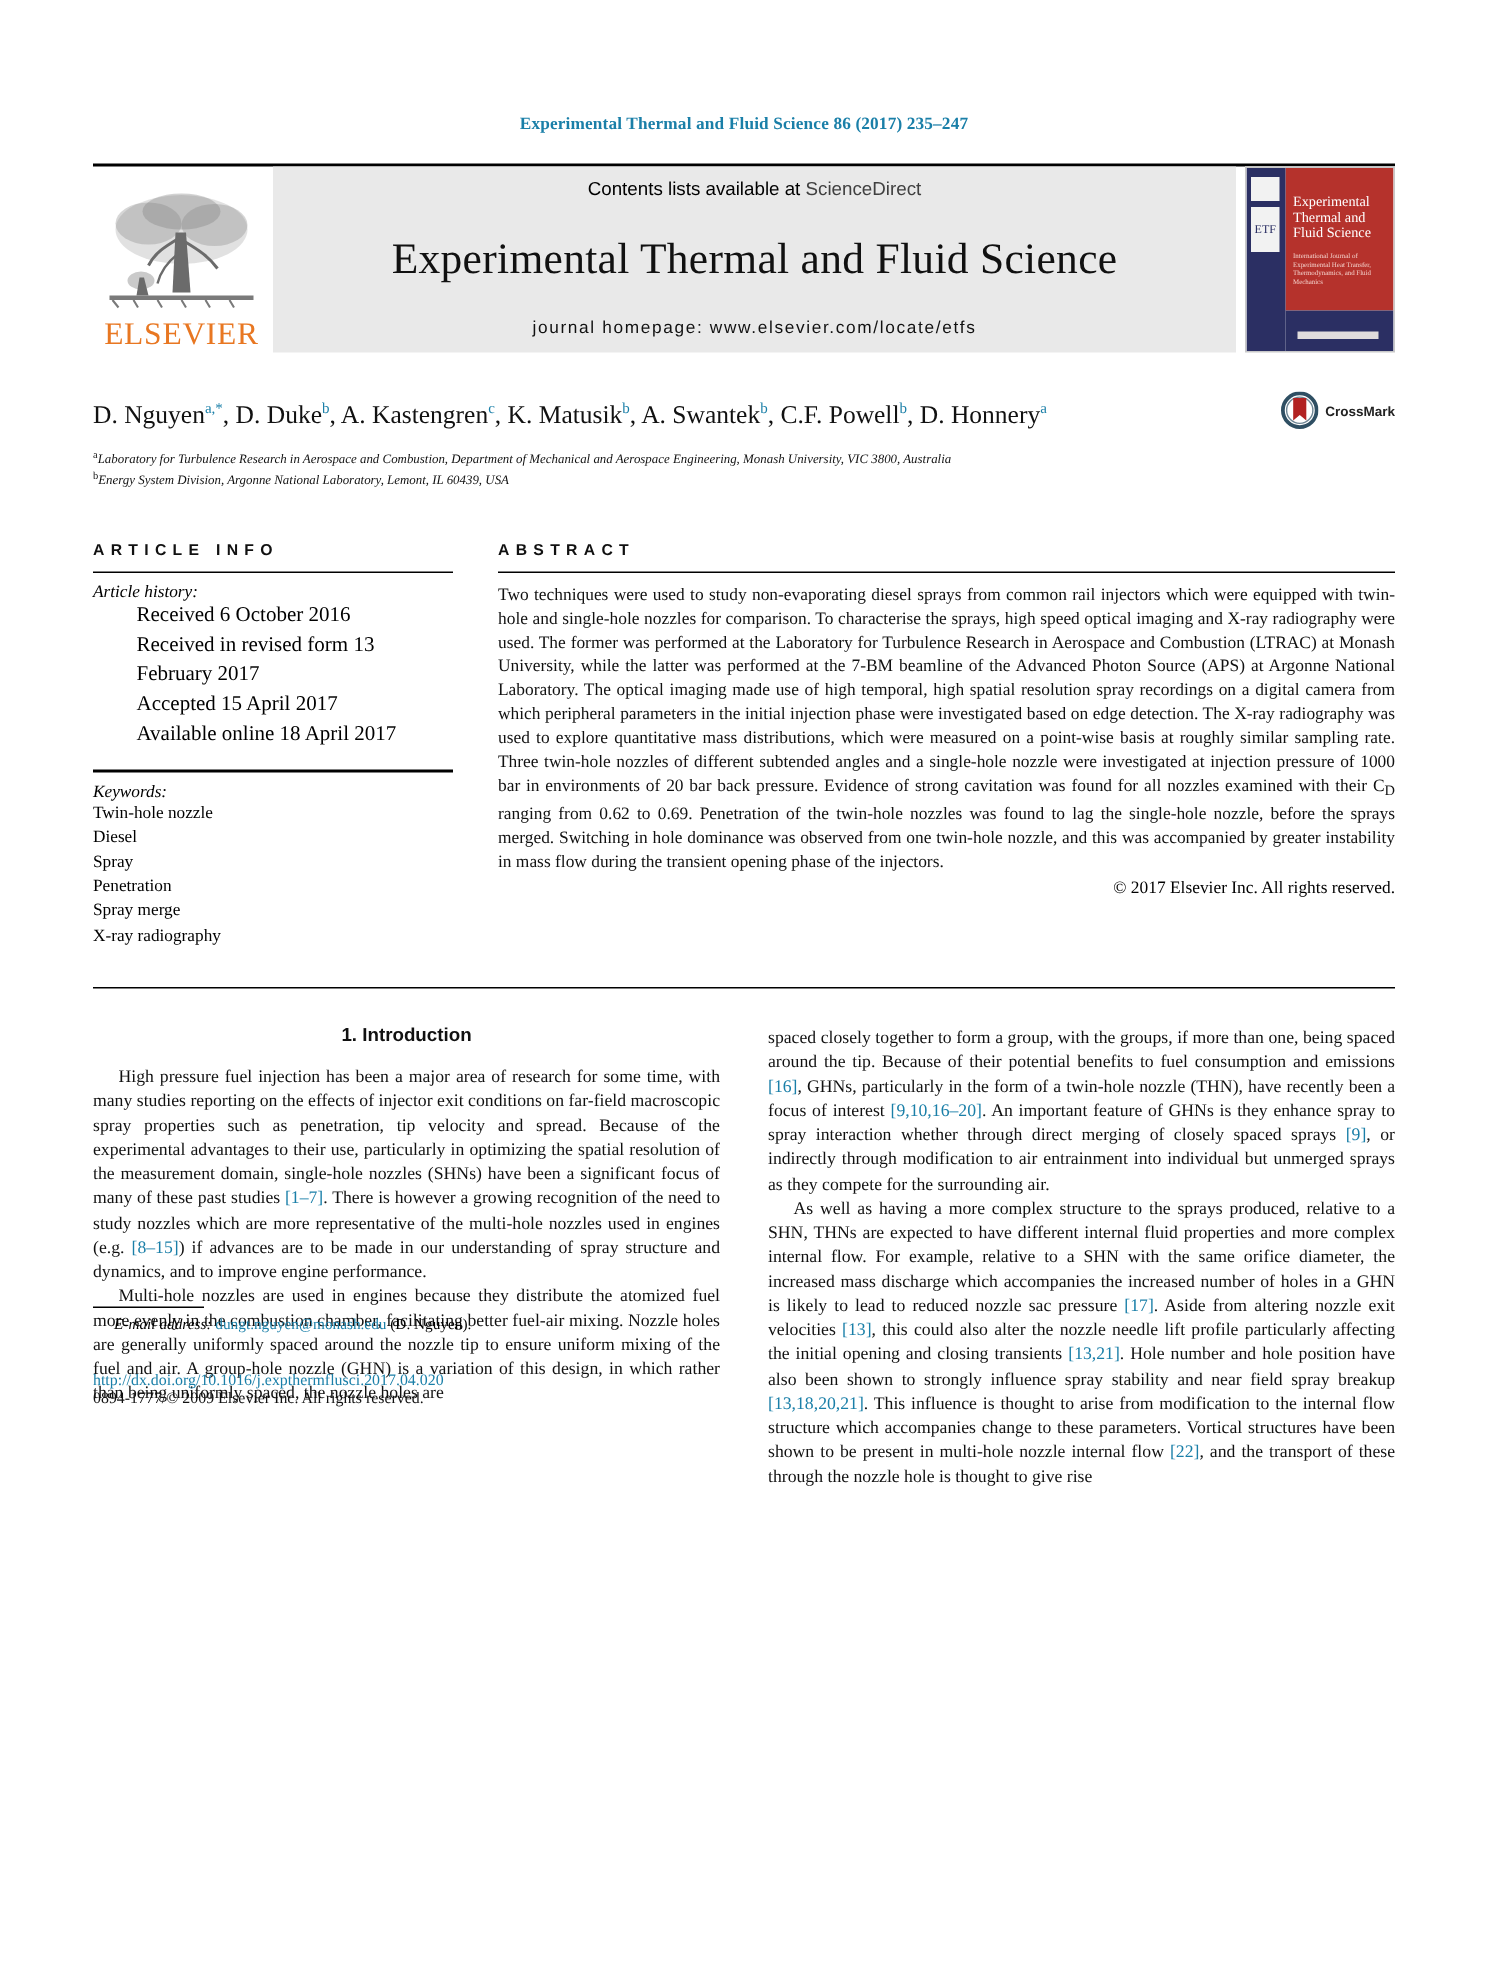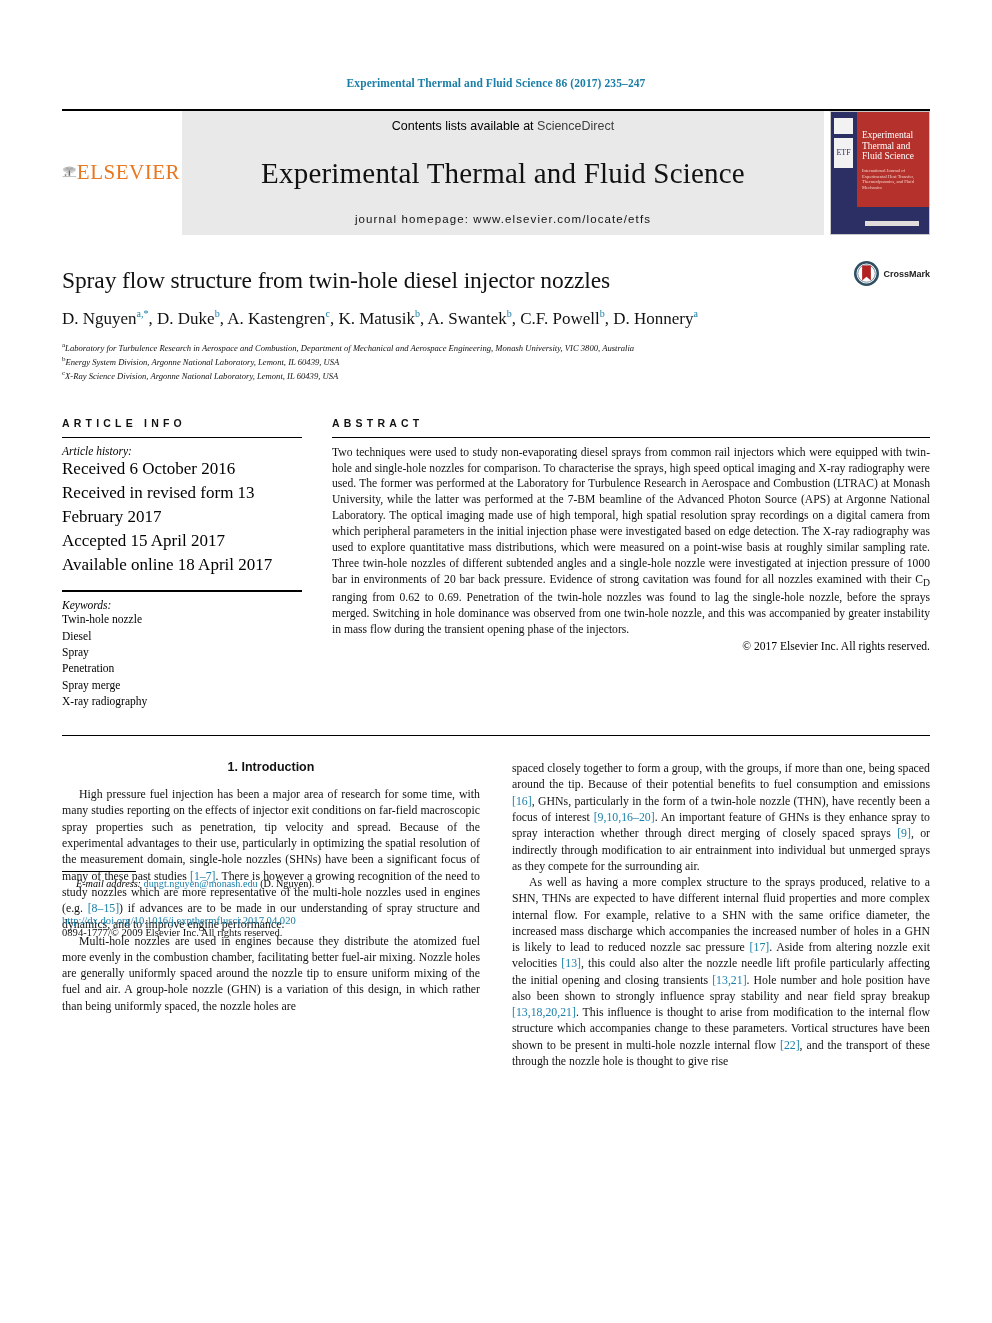--- a/index.html
+++ b/index.html
@@ -43,21 +43,21 @@
     border-top: 2px solid #000;
     padding-top: 0;
     display: flex;
     align-items: stretch;
     height: 124px;
   }
   .elsevier-logo {
     width: 118px;
     flex: 0 0 118px;
     display: flex;
-    flex-direction: row;
+    flex-direction: column;
     justify-content: flex-end;
     align-items: center;
     padding-bottom: 2px;
   }
   .tree-svg { display:block; }
   .elsevier-word {
     font-family: "Liberation Serif", serif;
     color: #e87722;
     font-size: 21px;
     letter-spacing: 0.5px;
@@ -199,21 +199,21 @@
     font-family: "Liberation Sans", sans-serif;
     font-size: 10.5px;
     font-weight: bold;
     letter-spacing: 4.2px;
     color: #111;
   }
   .rule-thin { border-top: 1px solid #000; margin: 8px 0 7px 0; }
   .rule-thick { border-top: 2px solid #000; margin: 13px 0 7px 0; }
 
   .info-label { font-style: italic; font-size: 11.5px; }
-  .info-line { font-size: 17px; line-height: 1.42; }
+  .info-line { font-size: 14px; line-height: 1.42; margin-left: 29px; }
   .kw-line { font-size: 11.5px; line-height: 1.42; }
 
   .abstract-body {
     font-size: 11.6px;
     line-height: 1.375;
     text-align: justify;
     color: #111;
   }
   .copyright {
     text-align: right;
@@ -309,26 +309,24 @@
 
   <div class="title-block">
     <div class="crossmark">
       <svg width="25" height="25" viewBox="0 0 40 40">
         <circle cx="20" cy="20" r="18" fill="#ffffff" stroke="#2f4f63" stroke-width="4"></circle>
         <circle cx="20" cy="20" r="14" fill="#ffffff" stroke="#6f8796" stroke-width="1.5"></circle>
         <path d="M13 7 L27 7 L27 31 L20 25 L13 31 Z" fill="#b22222"></path>
       </svg>
       <span class="crossmark-word">CrossMark</span>
     </div>
-    <h1 class="paper-title">Spray flow structure from twin-hole diesel injector nozzles</h1>
     <div class="authors">D. Nguyen<sup>a,*</sup>, D. Duke<sup>b</sup>, A. Kastengren<sup>c</sup>, K. Matusik<sup>b</sup>, A. Swantek<sup>b</sup>, C.F. Powell<sup>b</sup>, D. Honnery<sup>a</sup></div>
     <div class="affiliations">
         <div><sup>a</sup>Laboratory for Turbulence Research in Aerospace and Combustion, Department of Mechanical and Aerospace Engineering, Monash University, VIC 3800, Australia</div>
         <div><sup>b</sup>Energy System Division, Argonne National Laboratory, Lemont, IL 60439, USA</div>
-        <div><sup>c</sup>X-Ray Science Division, Argonne National Laboratory, Lemont, IL 60439, USA</div>
       </div>
   </div>
 
   <div class="info-abstract">
 
     <div class="col-info">
       <div class="sec-head">ARTICLE INFO</div>
       <div class="rule-thin"></div>
       <div class="info-label">Article history:</div>
       <div>

